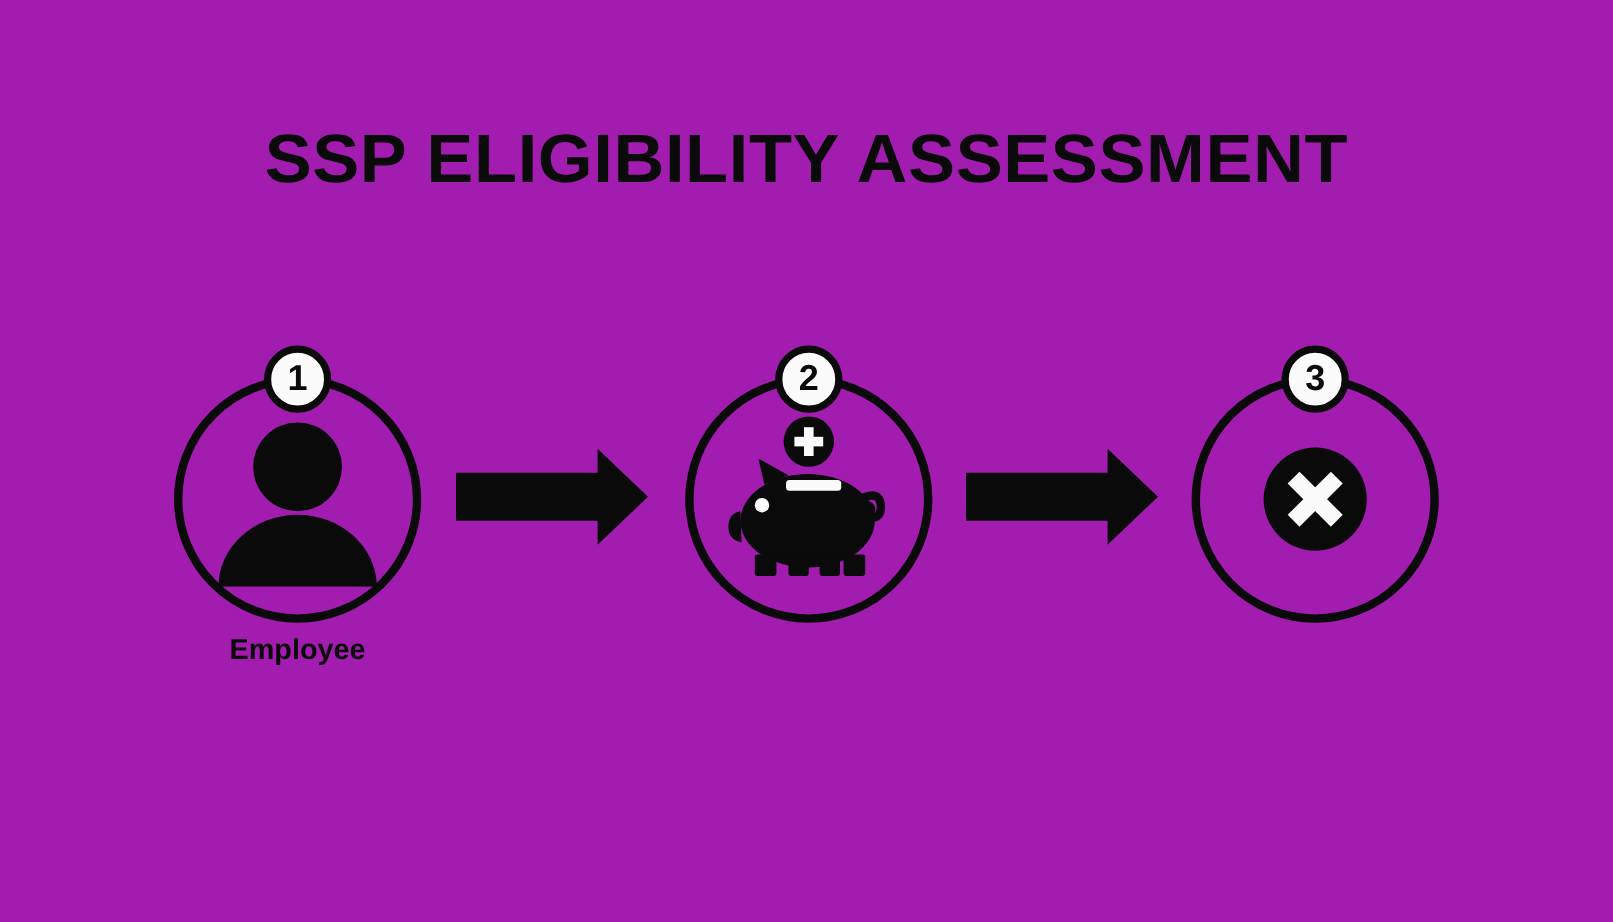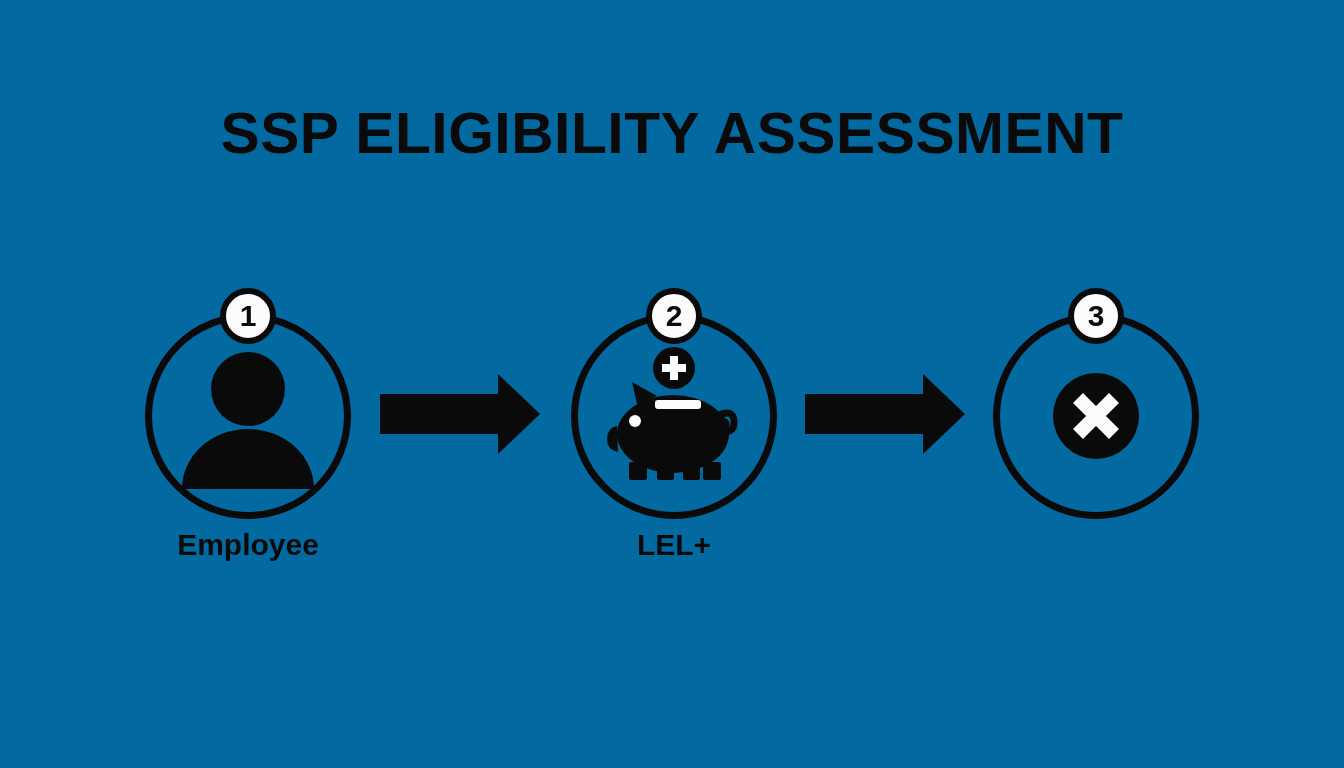--- a/index.html
+++ b/index.html
@@ -11,21 +11,21 @@
     width: 1344px;
     height: 768px;
     background: #fbfbfb;
     font-family: "Liberation Sans", sans-serif;
     overflow: hidden;
   }
   #slide {
     position: relative;
     width: 1344px;
     height: 768px;
-    background: #0369a1;
+    background: #a21caf;
   }
 
   
   .title {
     position: absolute;
     left: 0;
     top: 104px;
     width: 1344px;
     text-align: center;
     font-family: "Liberation Sans", sans-serif;
@@ -99,21 +99,21 @@
     z-index: 2;
   }
   .glyph svg { display: block; width: 100%; height: 100%; }
 
   .step-label {
     position: absolute;
     left: 0;
     top: 242px;
     width: 300px;
     text-align: center;
-    font-size: 30px;
+    font-size: 24px;
     font-weight: bold;
     color: #0a0a0a;
     white-space: nowrap;
   }
 
   
   .arrow {
     position: absolute;
     top: 372px;
     width: 160px;
@@ -165,21 +165,20 @@
           <rect x="58" y="120" width="17" height="16" rx="2" fill="#0a0a0a"></rect>
           <rect x="84" y="120" width="17" height="16" rx="2" fill="#0a0a0a"></rect>
           <rect x="104" y="118" width="18" height="18" rx="2" fill="#0a0a0a"></rect>
 
           <rect x="56" y="56" width="46" height="9" rx="3" fill="#fbfbfb"></rect>
 
           <circle cx="36" cy="77" r="6" fill="#fbfbfb"></circle>
         </svg>
       </div>
       <div class="badge">2</div>
-      <div class="step-label">LEL+</div>
     </div>
 
     <div class="step step-3">
       <div class="ring"></div>
       <div class="glyph">
         <svg viewBox="0 0 150 145" xmlns="http://www.w3.org/2000/svg">
           <circle cx="75" cy="72" r="43" fill="#0a0a0a"></circle>
           <g stroke="#fbfbfb" stroke-width="14" stroke-linecap="butt">
             <line x1="57" y1="54" x2="93" y2="90"></line>
             <line x1="93" y1="54" x2="57" y2="90"></line>

